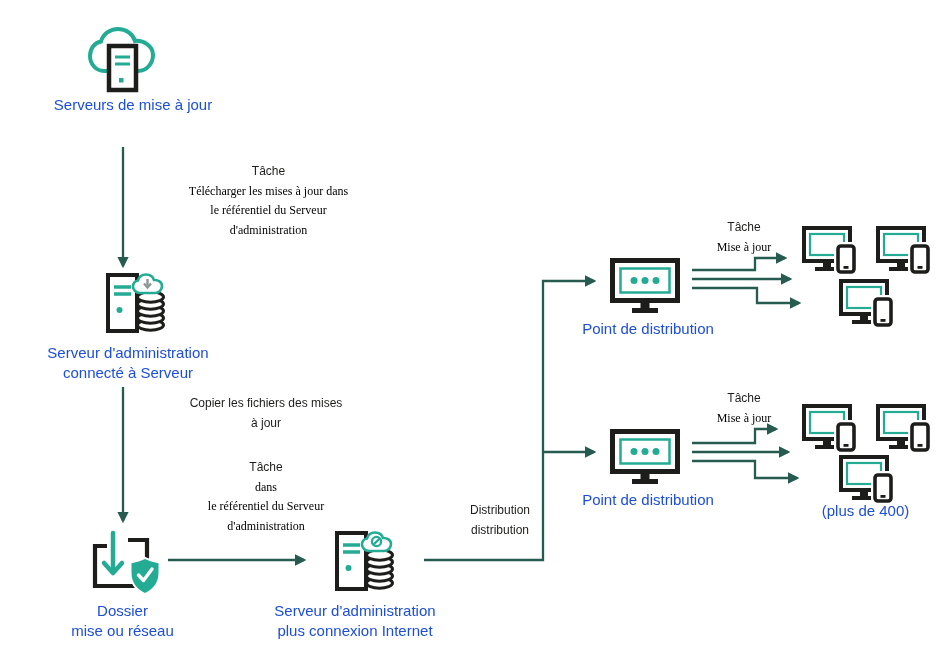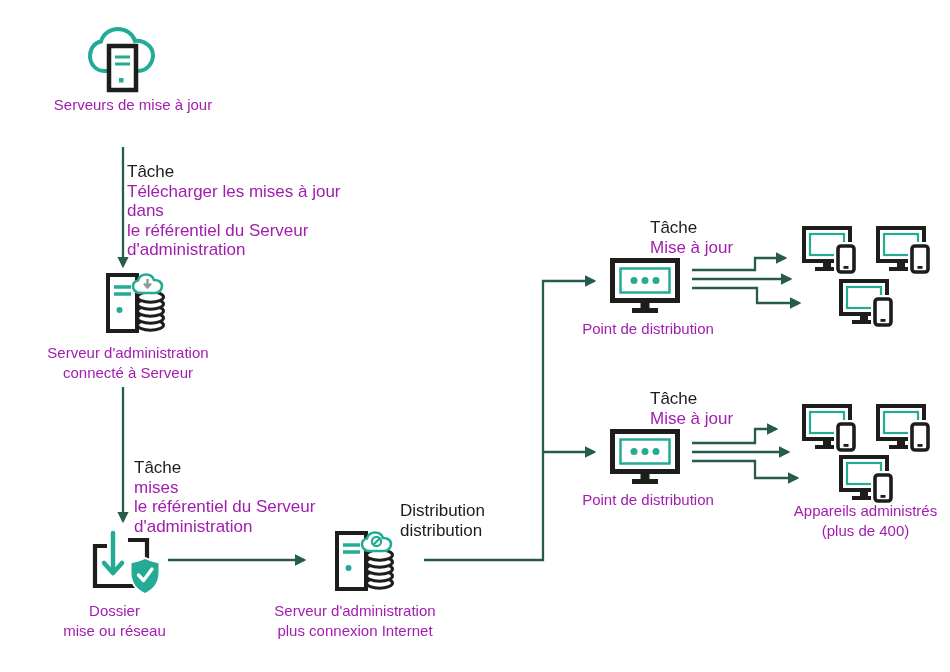--- a/index.html
+++ b/index.html
@@ -1,21 +1,21 @@
 <!DOCTYPE html>
 <html><head>
 <meta charset="utf-8">
 <style>
   html,body{margin:0;padding:0;background:#fff;}
   #canvas{position:relative;width:950px;height:672px;background:#fff;overflow:hidden;
           font-family:"Liberation Sans",sans-serif;color:#1D1D1B;}
   .abs{position:absolute;}
-  .lbl{font-size:15px;line-height:20px;text-align:center;color:#a21caf;}
-  .ann{font-size:17px;line-height:19.5px;color:#1D1D1B;}
-  .teal{color:#a21caf;}
+  .lbl{font-size:15px;line-height:20px;text-align:center;color:#1d4ed8;}
+  .ann{font-size:12px;line-height:19.5px;text-align:center;color:#1D1D1B;margin-left:24px;}
+  .teal{color:#000000;font-family:Liberation Serif, serif;}
   svg{display:block;}
   #connectors{position:absolute;left:0;top:0;pointer-events:none;}
 </style>
 </head>
 <body>
 
 <div id="canvas">
 
   <svg width="0" height="0" style="position:absolute" aria-hidden="true">
     <defs>
@@ -141,55 +141,58 @@
 
   <div class="abs lbl" style="left:33px;top:95px;width:200px">
     <div>Serveurs de mise à jour</div>
   </div>
 
   <div class="abs lbl" style="left:28px;top:343px;width:200px">
     <div>Serveur d'administration</div>
     <div>connecté à Serveur</div>
   </div>
 
-  <div class="abs lbl" style="left:37px;top:601px;width:155px">
+  <div class="abs lbl" style="left:45px;top:601px;width:155px">
     <div>Dossier</div>
     <div>mise ou réseau</div>
   </div>
 
   <div class="abs lbl" style="left:250px;top:601px;width:210px">
     <div>Serveur d'administration</div>
     <div>plus connexion Internet</div>
   </div>
 
   <div class="abs lbl" style="left:563px;top:319px;width:170px">Point de distribution</div>
 
   <div class="abs lbl" style="left:563px;top:490px;width:170px">Point de distribution</div>
 
   <div class="abs lbl" style="left:783px;top:501px;width:165px">
-    <div>Appareils administrés</div>
     <div>(plus de 400)</div>
   </div>
 
   <div class="abs ann" style="left:127px;top:162px;width:235px">
     <div>Tâche</div>
     <div class="teal">Télécharger les mises à jour dans</div>
     <div class="teal">le référentiel du Serveur</div>
     <div class="teal">d'administration</div>
   </div>
 
+  <div class="abs ann" style="left:134px;top:394px;width:216px">
+    <div>Copier les fichiers des mises</div>
+    <div>à jour</div>
+  </div>
 
   <div class="abs ann" style="left:134px;top:458px;width:216px">
     <div>Tâche</div>
-    <div class="teal">mises</div>
+    <div class="teal">dans</div>
     <div class="teal">le référentiel du Serveur</div>
     <div class="teal">d'administration</div>
   </div>
 
-  <div class="abs ann" style="left:400px;top:501px;width:120px">
+  <div class="abs ann" style="left:416px;top:501px;width:120px">
     <div>Distribution</div>
     <div>distribution</div>
   </div>
 
   <div class="abs ann" style="left:650px;top:218px;width:140px">
     <div>Tâche</div>
     <div class="teal">Mise à jour</div>
   </div>
 
   <div class="abs ann" style="left:650px;top:389px;width:140px">

